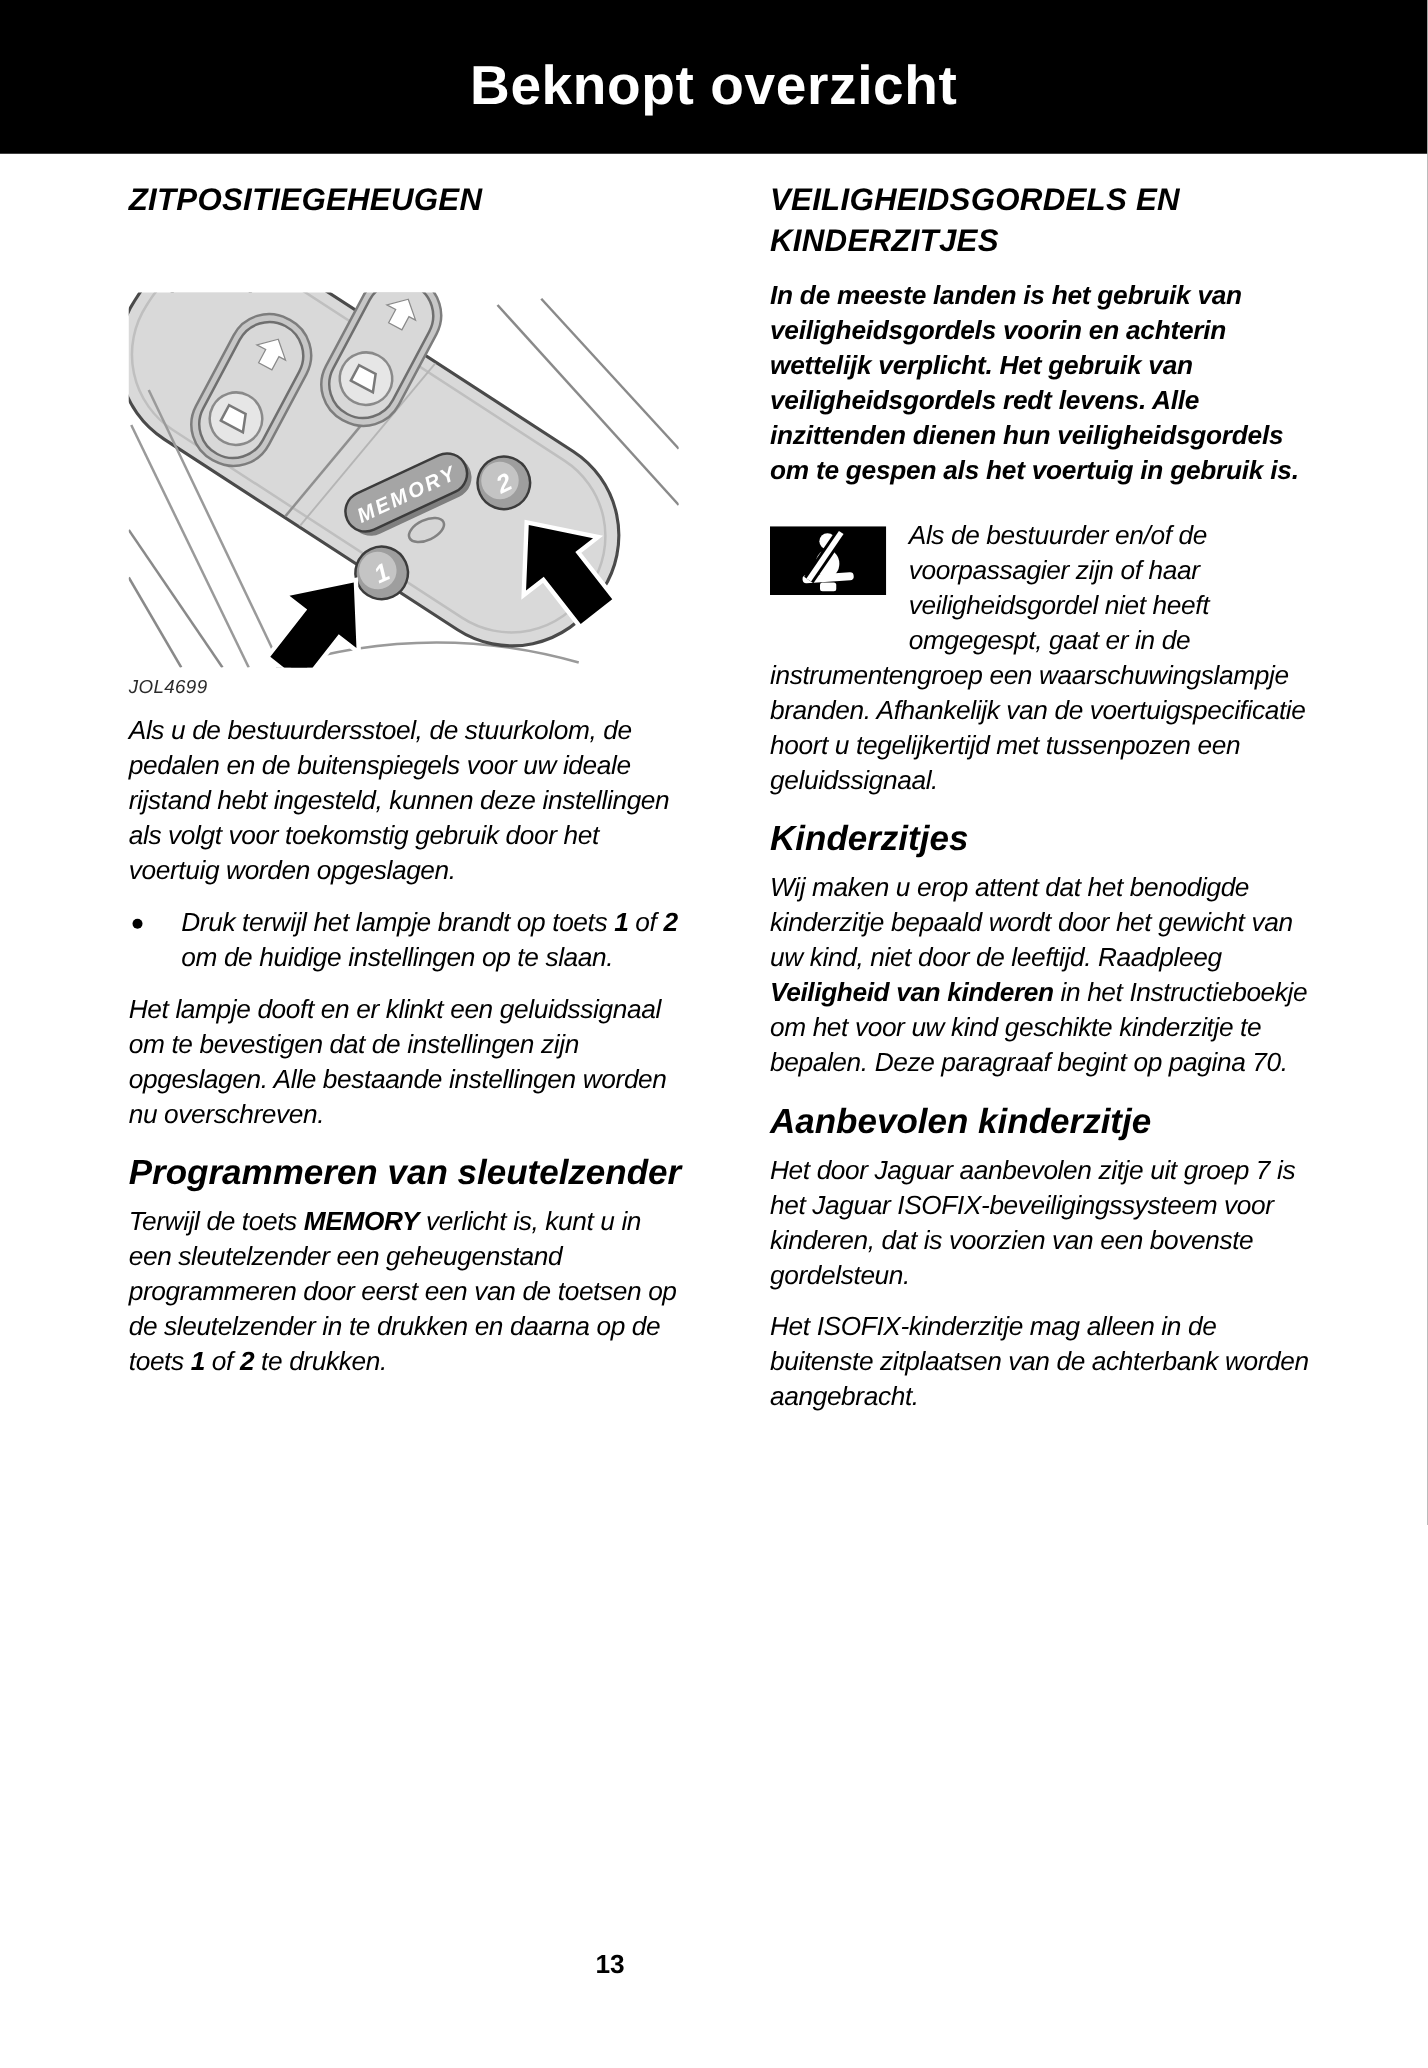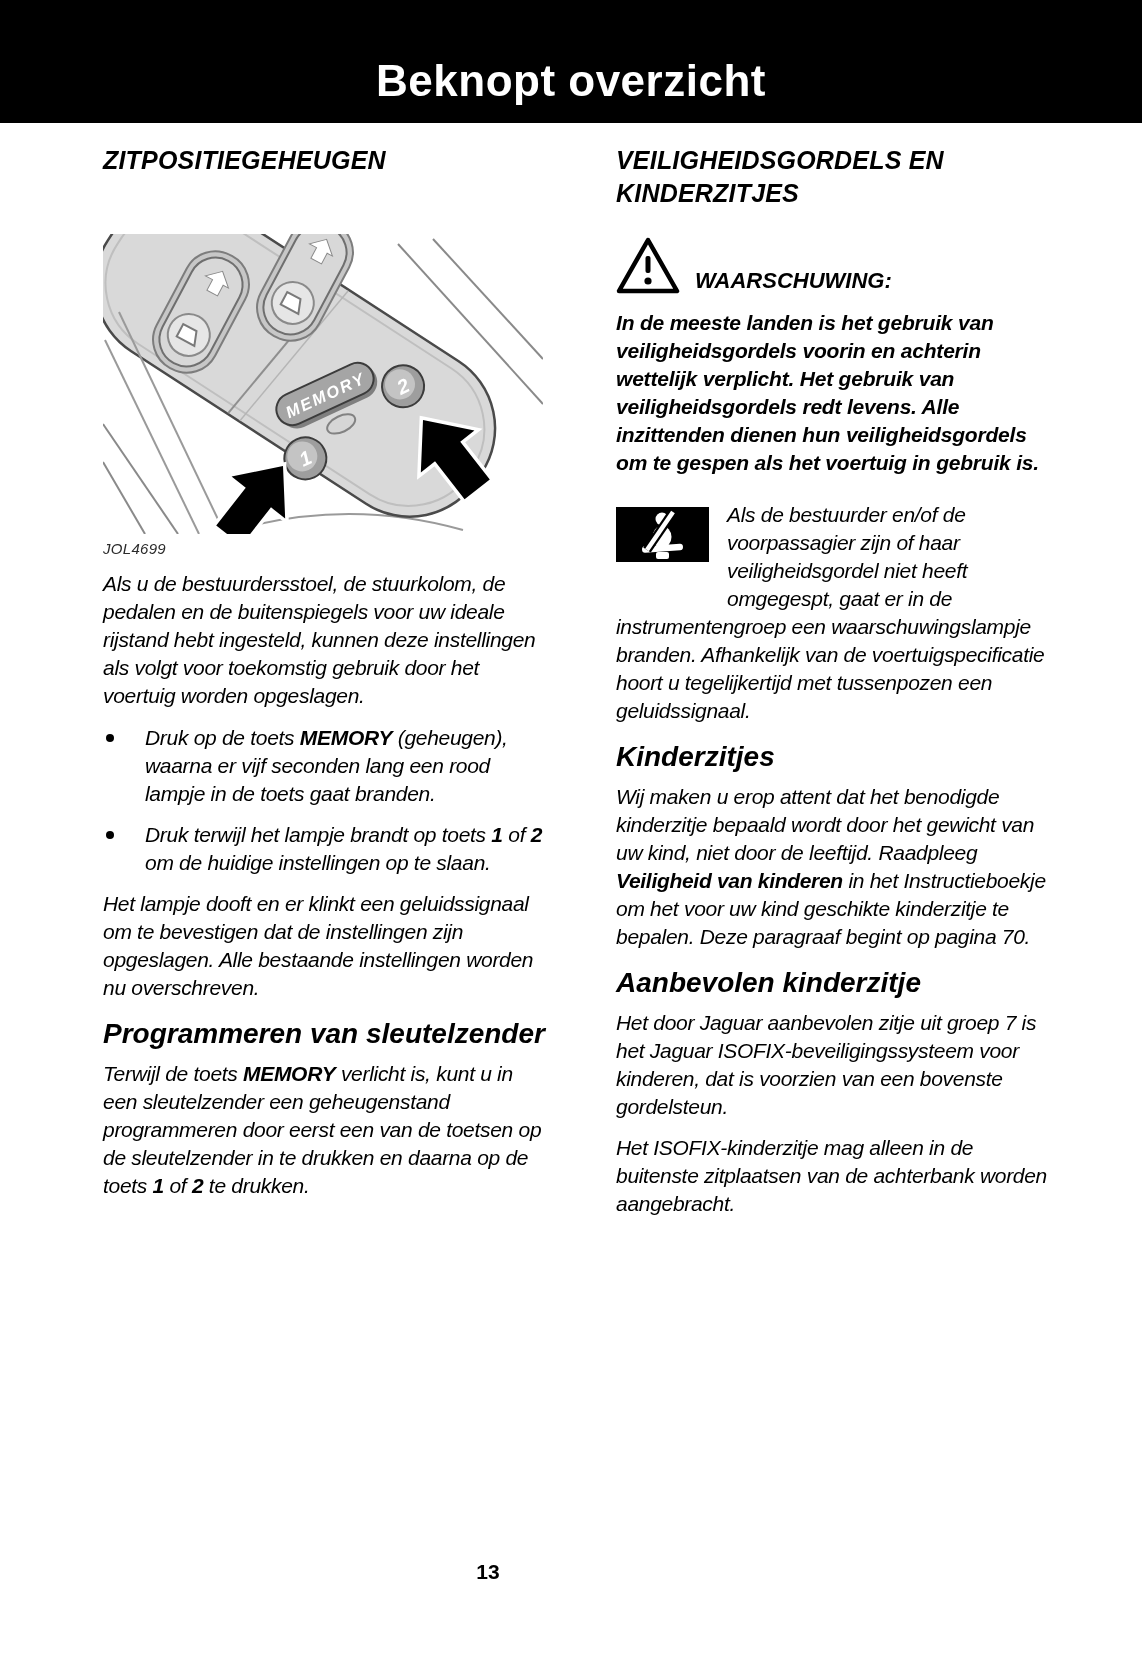--- a/index.html
+++ b/index.html
@@ -6,21 +6,21 @@
   .page {
     position:relative; width:1142px; height:1654px; margin:0 auto;
     background:#ffffff; font-family:"Liberation Sans", sans-serif; color:#000;
     overflow:hidden;
   }
   .header-bar {
     position:absolute; top:0; left:0; width:1142px; height:123px;
     background:#000; display:flex; align-items:flex-end; justify-content:center;
   }
   .header-title {
-    color:#fff; font-size:44px; font-weight:bold; line-height:1; padding-bottom:20px;
+    color:#fff; font-size:44px; font-weight:bold; line-height:1; padding-bottom:32px;
     letter-spacing:0.5px;
   }
   .columns {
     position:absolute; top:123px; left:103px; width:955px;
     display:flex; gap:71px;
   }
   .col { width:442px;font-style:italic; }
   h2.section-heading {
     font-size:25px; line-height:33px; font-weight:bold; margin:21px 0 0 0;
     letter-spacing:0.2px;
@@ -134,45 +134,33 @@
           </g>
         </svg>
         <figcaption class="fig-caption">JOL4699</figcaption>
       </figure>
 
       <p class="body-text">Als u de bestuurdersstoel, de stuurkolom, de pedalen en de buitenspiegels voor uw ideale rijstand hebt ingesteld, kunnen deze instellingen als volgt voor toekomstig gebruik door het voertuig worden opgeslagen.</p>
 
       <ul class="bullet-list">
         <li>
           <span class="bullet-dot"></span>
-          <span><span>Druk op de toets </span><b>MEMORY</b><span> (geheugen), waarna er vijf seconden lang een rood lampje in de toets gaat branden.</span></span>
-        </li>
-        <li>
-          <span class="bullet-dot"></span>
           <span><span>Druk terwijl het lampje brandt op toets </span><b>1</b><span> of </span><b>2</b><span> om de huidige instellingen op te slaan.</span></span>
         </li>
       </ul>
 
       <p class="body-text">Het lampje dooft en er klinkt een geluidssignaal om te bevestigen dat de instellingen zijn opgeslagen. Alle bestaande instellingen worden nu overschreven.</p>
 
       <h3 class="sub-heading">Programmeren van sleutelzender</h3>
       <p class="body-text"><span>Terwijl de toets </span><b>MEMORY</b><span> verlicht is, kunt u in een sleutelzender een geheugenstand programmeren door eerst een van de toetsen op de sleutelzender in te drukken en daarna op de toets </span><b>1</b><span> of </span><b>2</b><span> te drukken.</span></p>
     </div>
 
     <div class="col">
       <h2 class="section-heading">VEILIGHEIDSGORDELS EN KINDERZITJES</h2>
 
-      <div class="warning-head">
-        <svg width="64" height="60" viewBox="0 0 64 60">
-          <path d="M32,4 L61,55 L3,55 Z" fill="#ffffff" stroke="#000000" stroke-width="4.5" stroke-linejoin="round"></path>
-          <rect x="29.5" y="20" width="5" height="17" rx="2" fill="#000000"></rect>
-          <circle cx="32" cy="45" r="3.6" fill="#000000"></circle>
-        </svg>
-        <span class="warning-label">WAARSCHUWING:</span>
-      </div>
 
       <p class="body-text bold">In de meeste landen is het gebruik van veiligheidsgordels voorin en achterin wettelijk verplicht. Het gebruik van veiligheidsgordels redt levens. Alle inzittenden dienen hun veiligheidsgordels om te gespen als het voertuig in gebruik is.</p>
 
       <div class="belt-block">
         <svg class="belt-icon" width="93" height="55" viewBox="0 0 93 55">
           <rect x="0" y="0" width="93" height="55" fill="#000000"></rect>
           <circle cx="46" cy="12" r="6.5" fill="#ffffff"></circle>
           <ellipse cx="46" cy="30" rx="9.5" ry="11" fill="#ffffff"></ellipse>
           <rect x="26" y="38" width="41" height="6.5" rx="3" fill="#ffffff" transform="rotate(-4 46 41)"></rect>
           <rect x="40" y="45" width="13" height="7" rx="2" fill="#ffffff"></rect>

